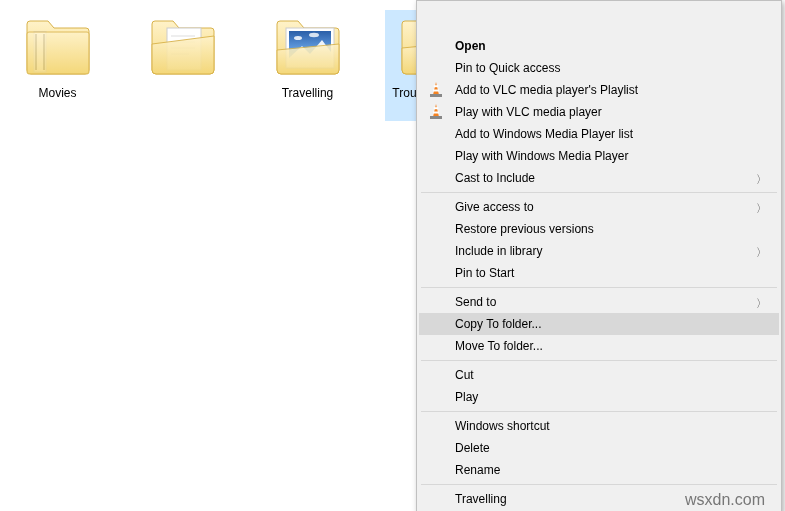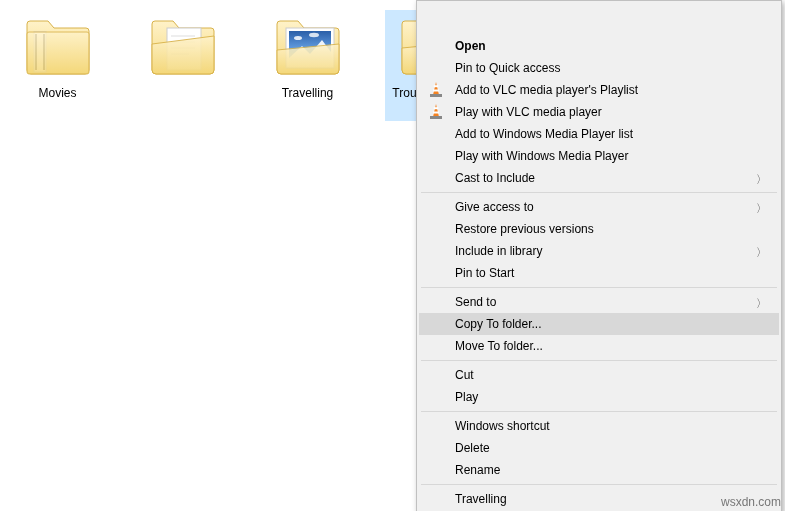--- a/index.html
+++ b/index.html
@@ -84,23 +84,23 @@
       height: 18px;
     }
     .separator {
       height: 1px;
       background: #d7d7d7;
       margin: 3px 2px 3px 2px;
     }
     
     .watermark {
       position: absolute;
-      right: 4px;
+      right: 20px;
       bottom: 2px;
-      font-size: 12px;
+      font-size: 16px;
       color: #777;
       font-family: Arial, sans-serif;
     }
   </style>
 </head>
 <body>
 
 <svg width="0" height="0" style="position:absolute">
   <defs>
     <linearGradient id="foldergrad" x1="0" y1="0" x2="0" y2="1">

